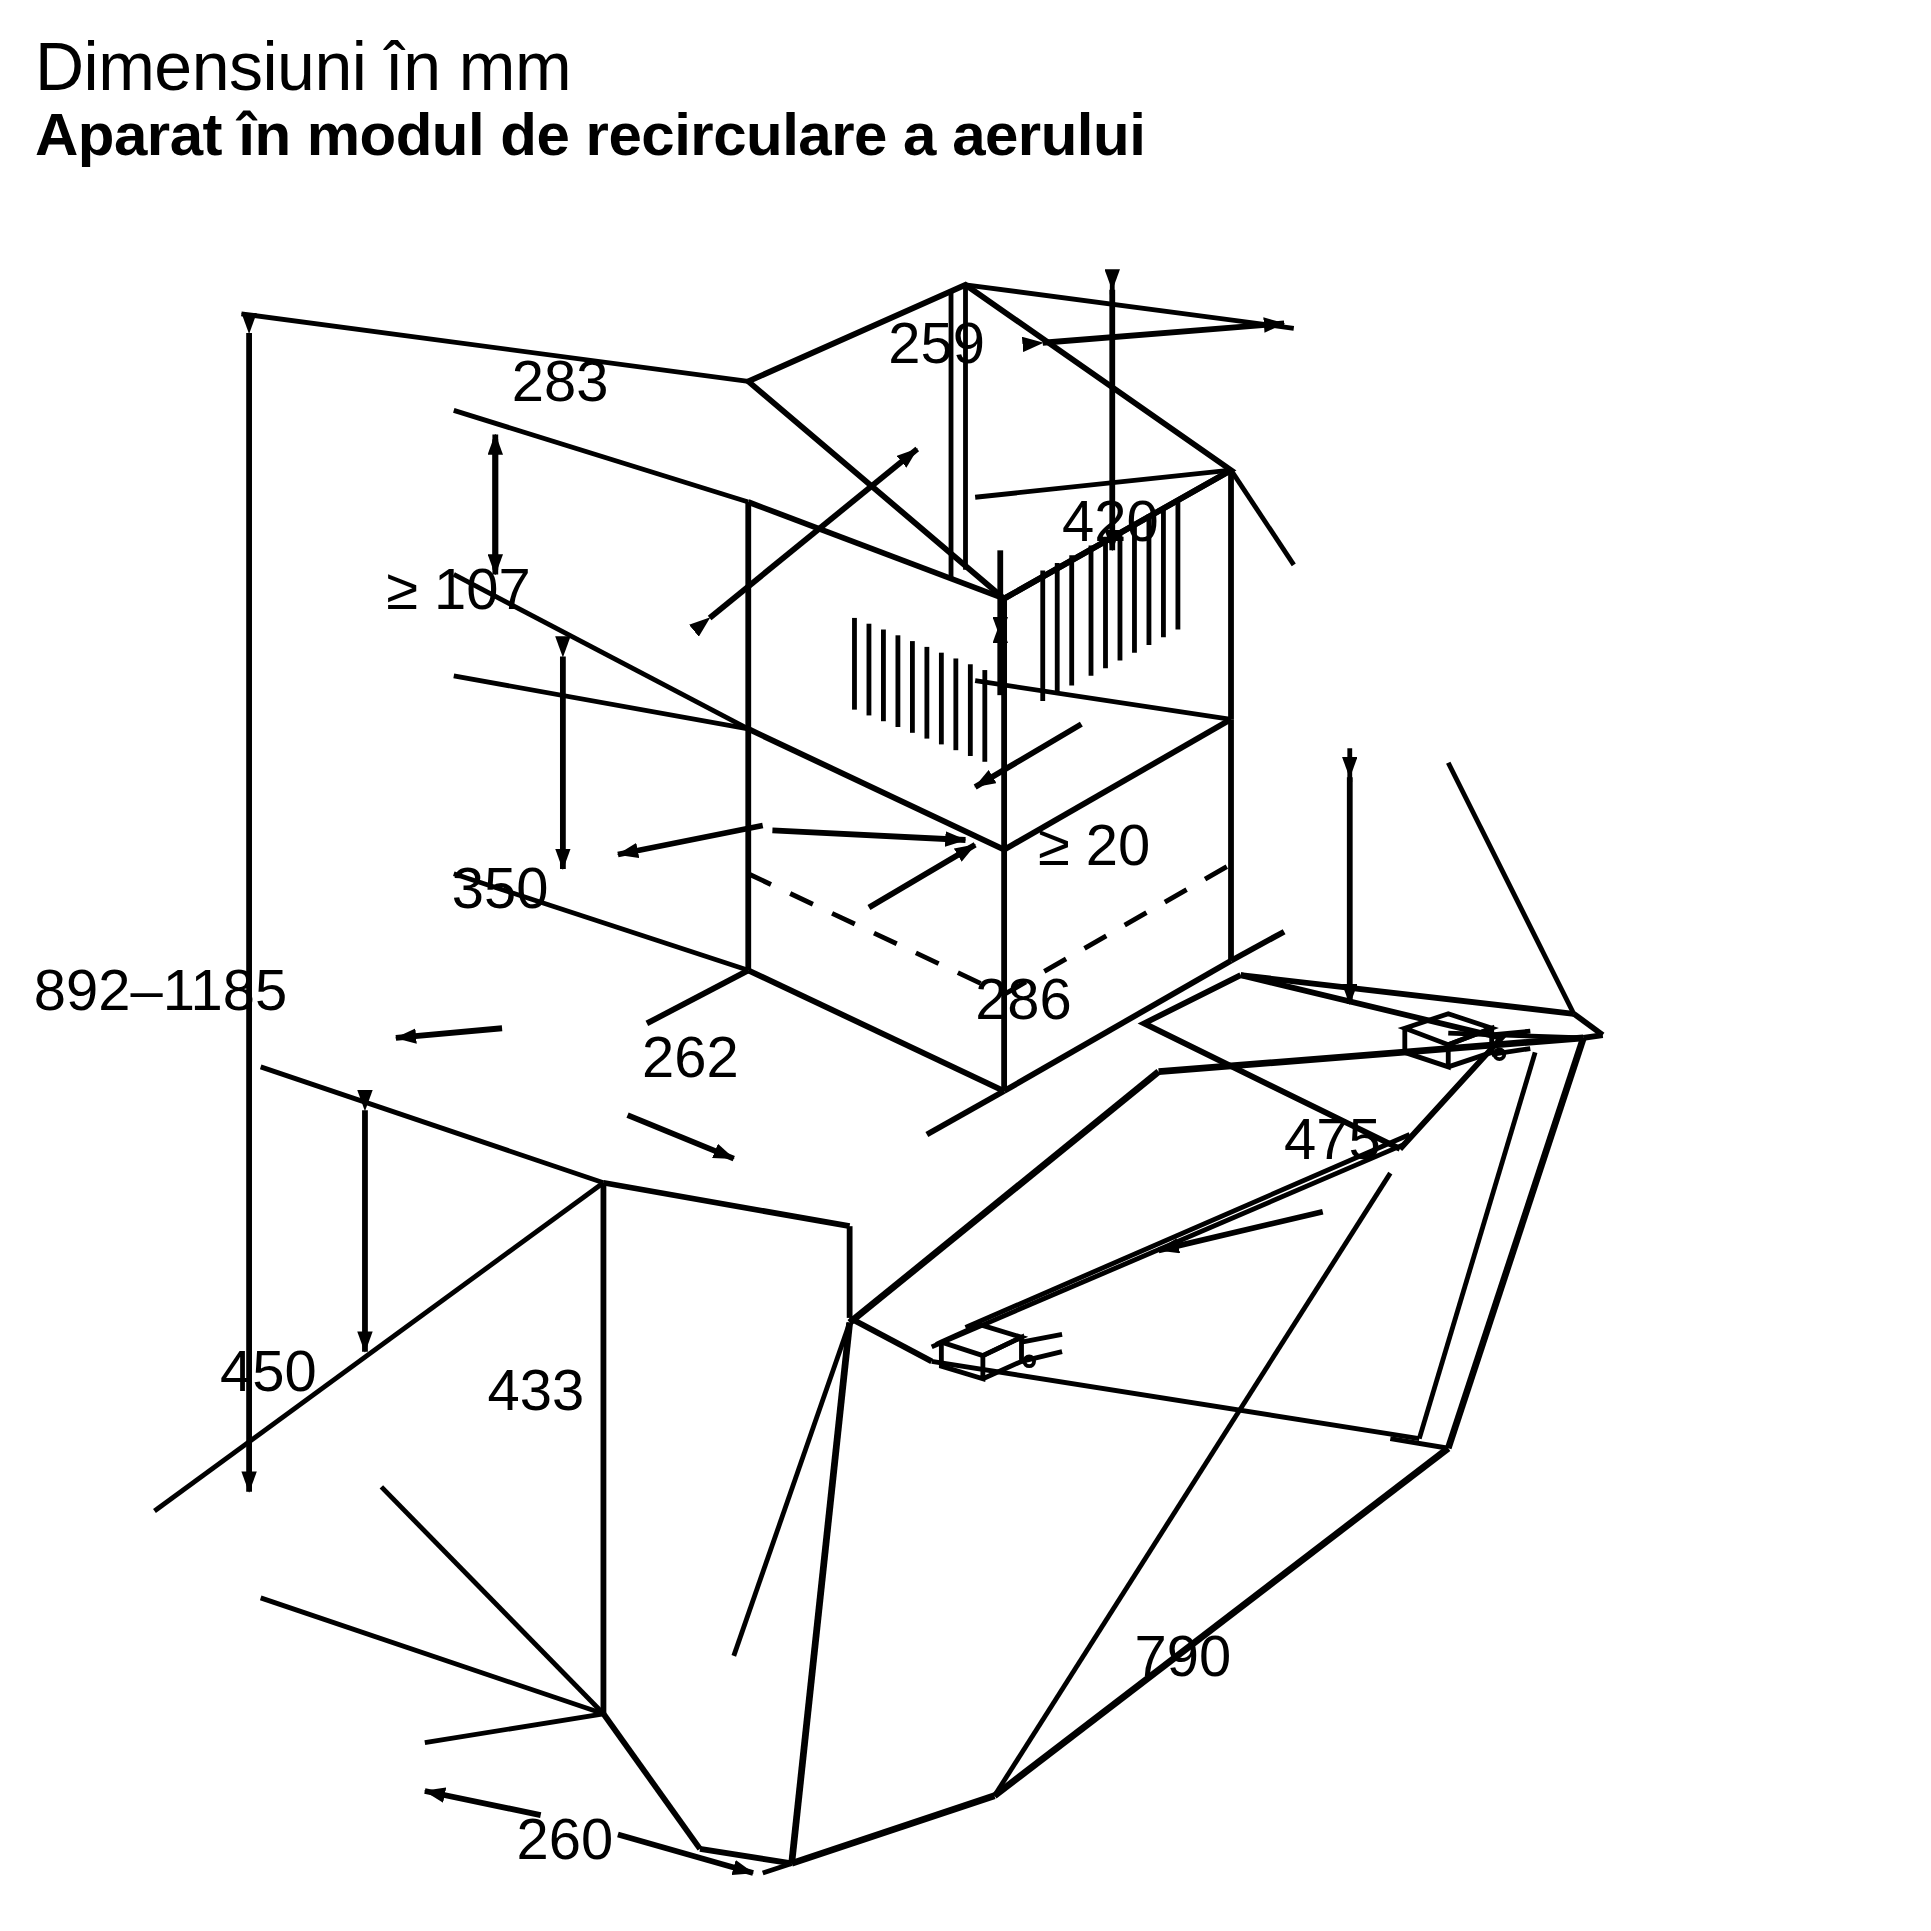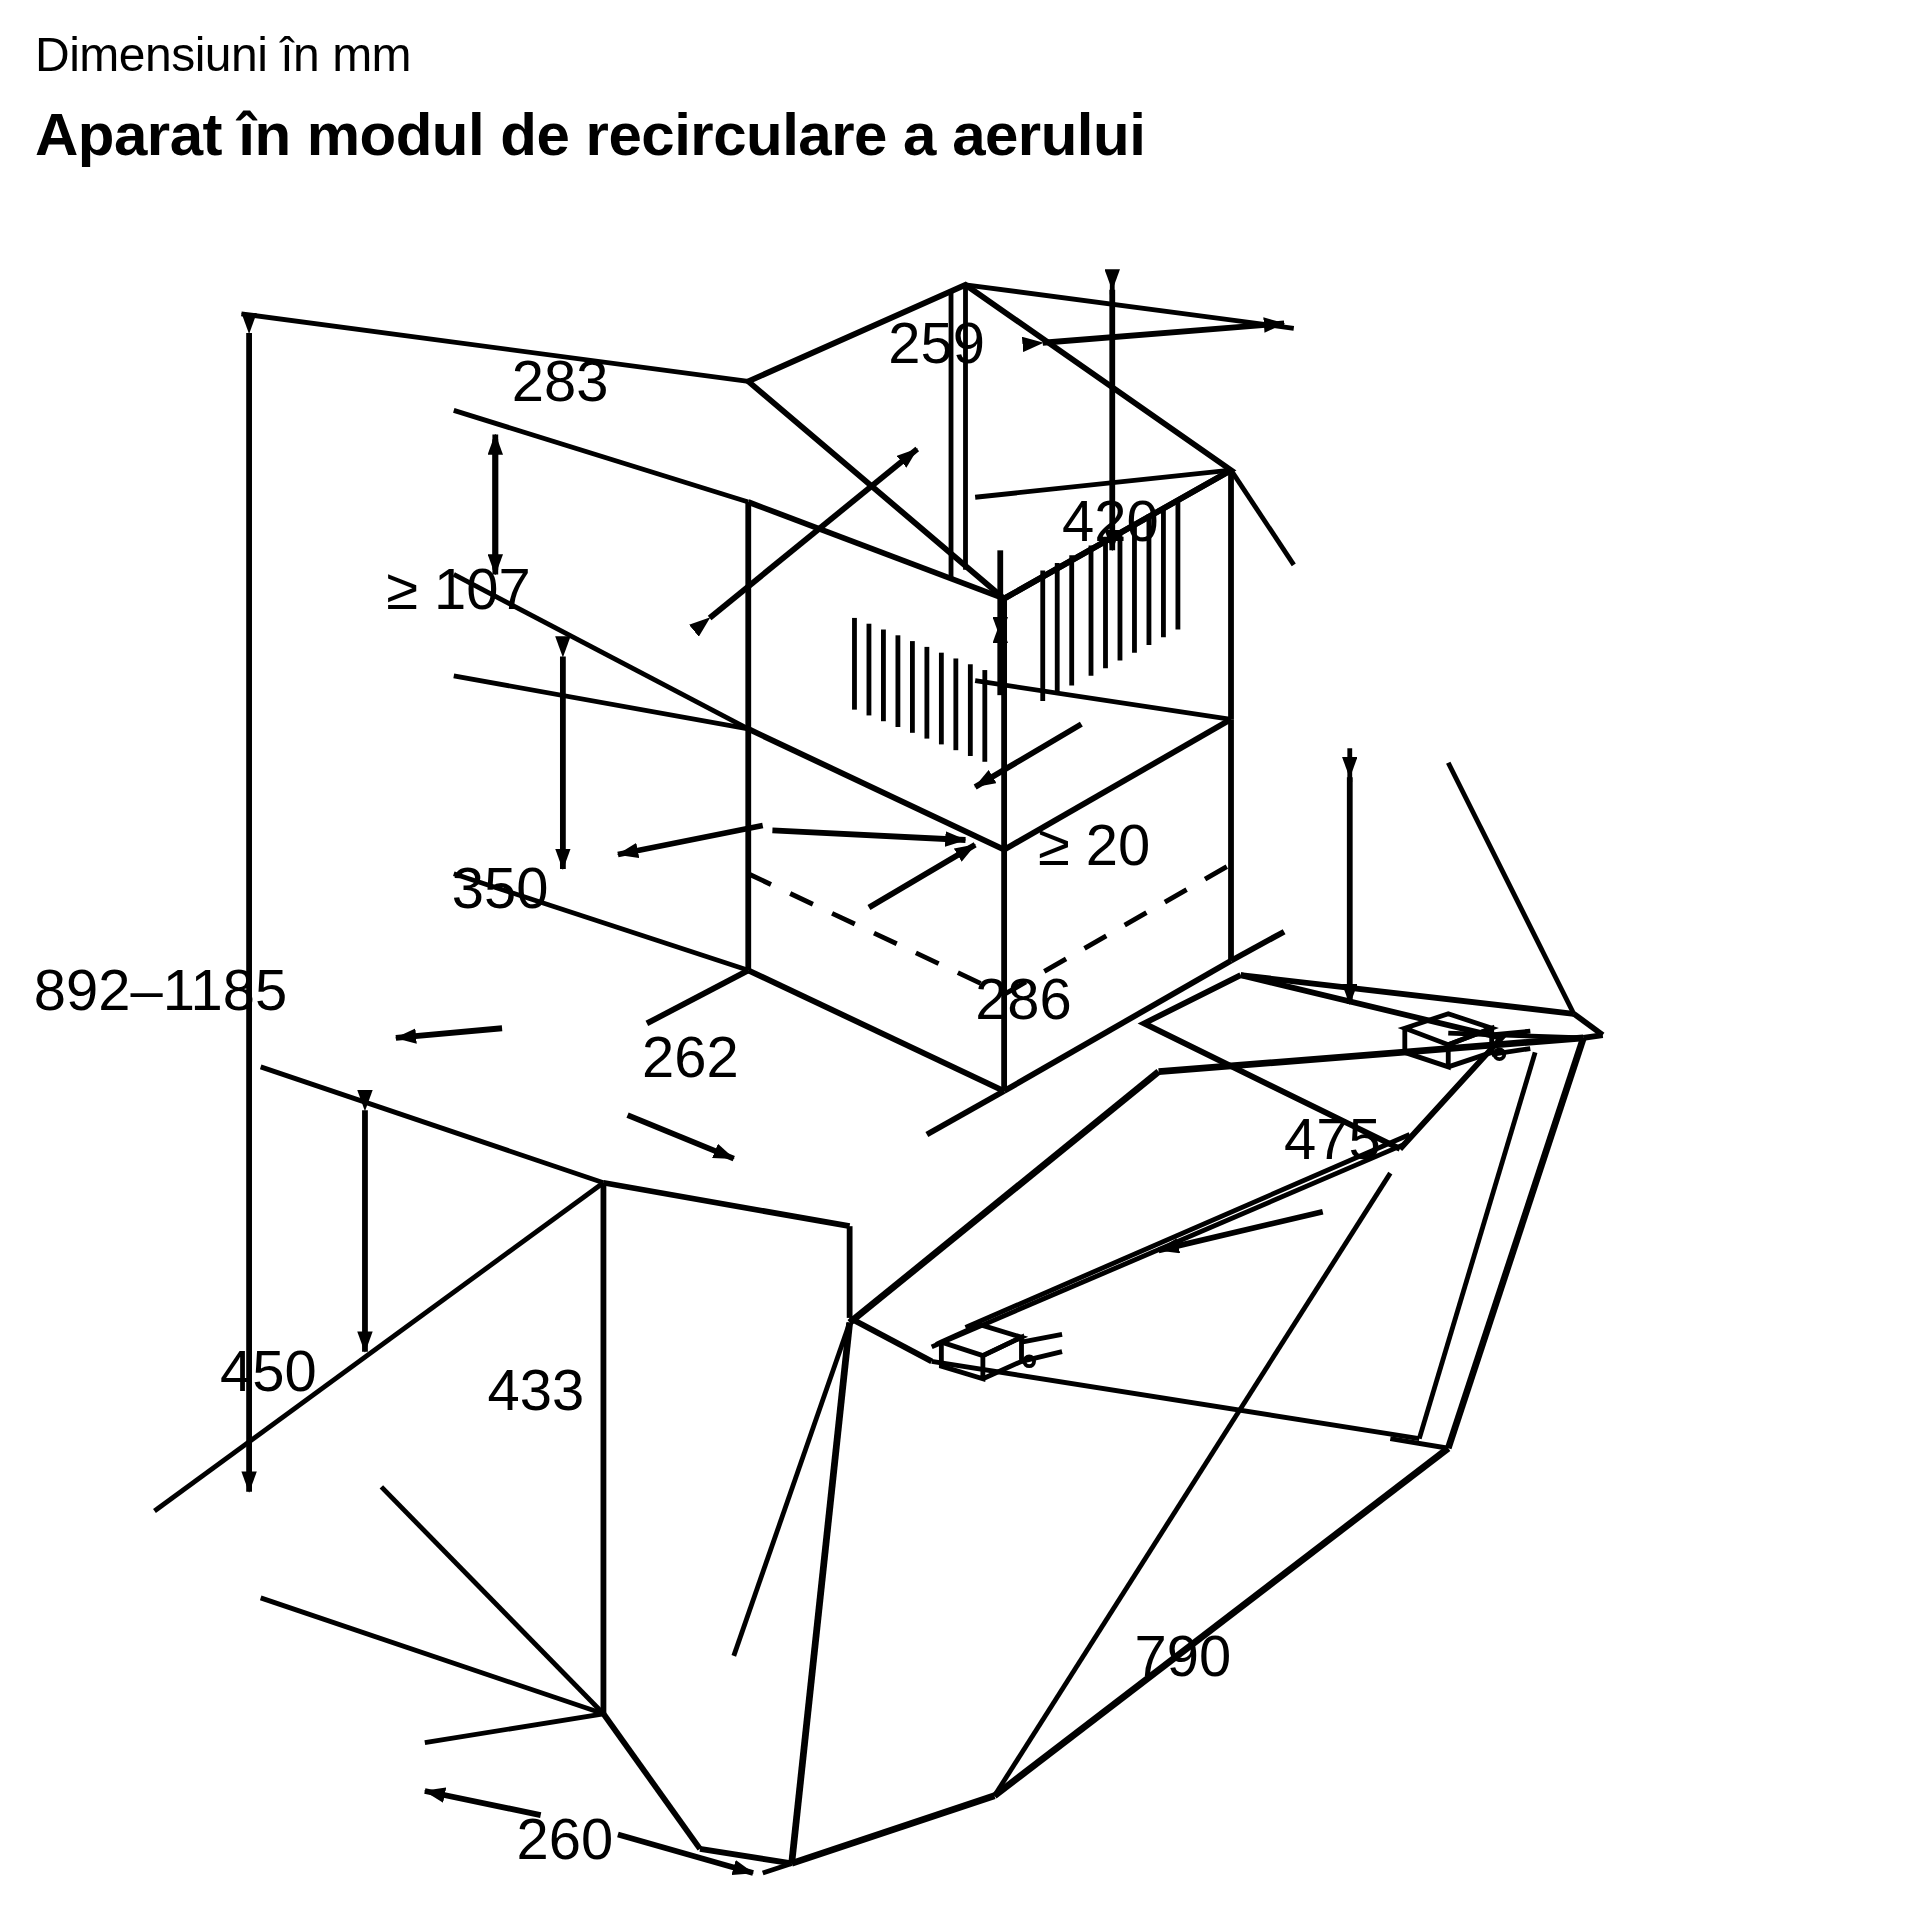--- a/index.html
+++ b/index.html
@@ -20,21 +20,21 @@
     height: 1931px;
   }
   .hdr {
     position: absolute;
     left: 35px;
     white-space: nowrap;
     color: #000;
   }
   #title-line1 {
     top: 27px;
-    font-size: 48px;
+    font-size: 68px;
     font-weight: 400;
     letter-spacing: -0.5px;
   }
   #title-line2 {
     top: 100px;
     font-size: 60px;
     font-weight: 700;
     letter-spacing: -0.5px;
   }
   #drawing {

